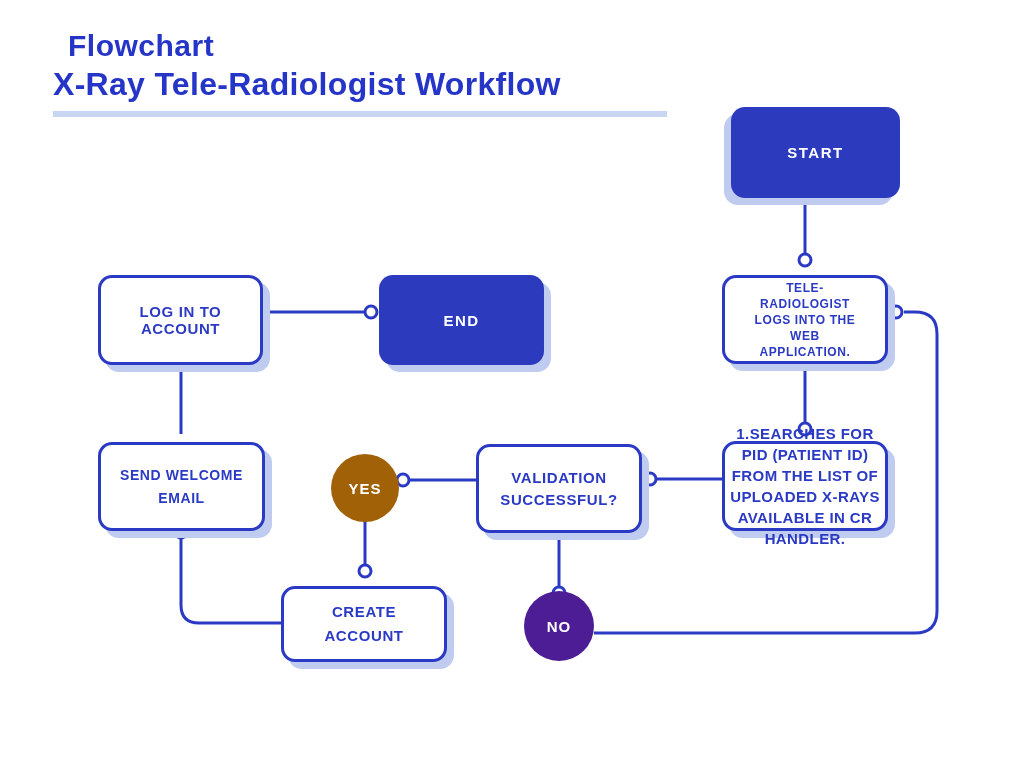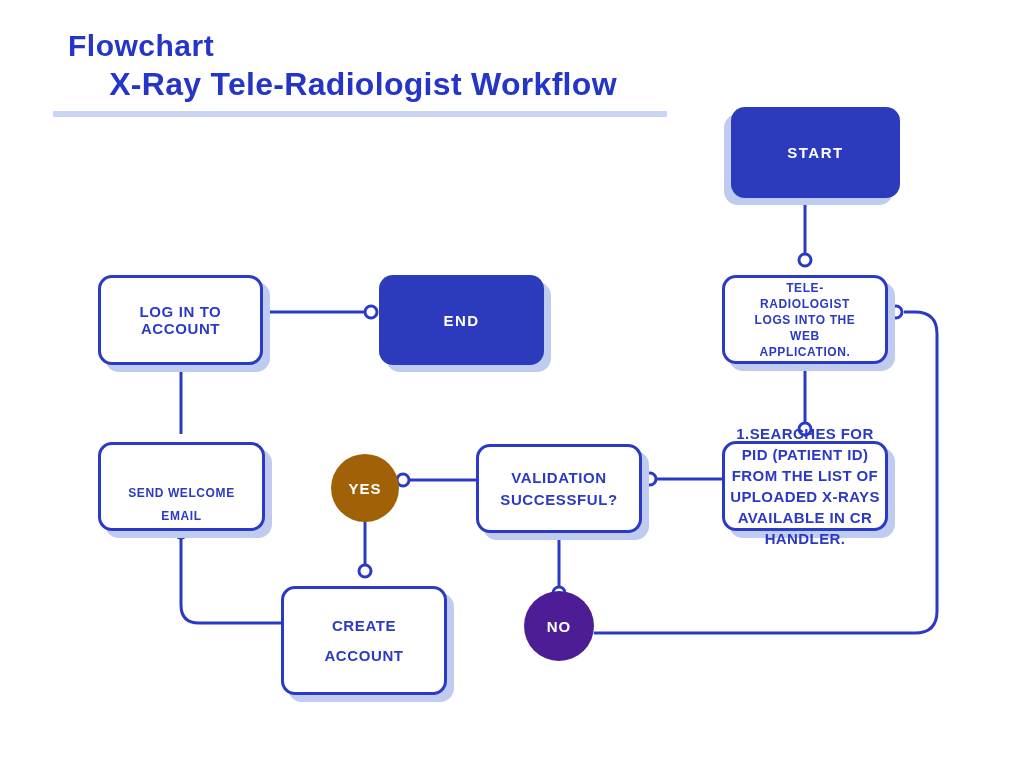--- a/index.html
+++ b/index.html
@@ -11,21 +11,20 @@
   
   .title-block { position: absolute; left: 53px; top: 28px; width: 620px; }
   .title-line1 {
     margin-left: 15px;
     font-size: 30px; font-weight: 700; color: #2535c8; letter-spacing: 0.5px;
     line-height: 36px;
   }
   .title-line2 {
     font-size: 32px; font-weight: 700; color: #2535c8; letter-spacing: 0.3px;
     line-height: 40px;
-    text-align: center;
   }
   .title-underline {
     position: absolute; left: 0px; top: 83px; width: 614px; height: 6px;
     background: #c8d5f3;
   }
 
   
   svg.connectors { position: absolute; left: 0; top: 0; }
   .edge { stroke: #2b3ac4; stroke-width: 3; fill: none; }
   .dot { stroke: #2b3ac4; stroke-width: 3; fill: #ffffff; }
@@ -49,22 +48,22 @@
   .node.blue.shadow-left { box-shadow: -7px 7px 0 #bfcbef; }
   .node.circle { border-radius: 50%; color: #ffffff; letter-spacing: 1px; }
 
   #node-start { left: 731px; top: 99px; width: 169px; height: 91px; font-size: 15px; letter-spacing: 1.5px; }
   #node-end   { left: 379px; top: 267px; width: 165px; height: 90px; font-size: 15px; letter-spacing: 1.5px; }
 
   #node-login-account  { left: 98px;  top: 267px; width: 165px; height: 90px; font-size: 15px; }
   #node-tele-login     { left: 722px; top: 267px; width: 166px; height: 89px; font-size: 12px; padding: 0 22px; line-height: 16px; }
   #node-search-pid     { left: 722px; top: 433px; width: 166px; height: 90px; }
   #node-validation     { left: 476px; top: 436px; width: 166px; height: 89px; font-size: 15px; line-height: 22px; }
-  #node-send-welcome   { left: 98px;  top: 434px; width: 167px; height: 89px; font-size: 12px; line-height: 23px; align-items: flex-end; }
-  #node-create-account { left: 281px; top: 578px; width: 166px; height: 109px; font-size: 15px; line-height: 30px; }
+  #node-send-welcome   { left: 98px;  top: 434px; width: 167px; height: 89px; font-size: 14px; line-height: 23px; }
+  #node-create-account { left: 281px; top: 578px; width: 166px; height: 76px; font-size: 15px; line-height: 24px; }
 
   #node-search-pid .overflow-label {
     position: absolute; left: 50%; top: 50%; transform: translate(-50%, -50%);
     width: 168px; font-size: 15px; line-height: 21px; color: #2b3ac4;
     font-weight: 700; letter-spacing: 0.4px; text-align: center; white-space: normal;
   }
 
   #node-yes { left: 331px; top: 446px; width: 68px; height: 68px; background: #a16207; font-size: 15px; }
   #node-no  { left: 524px; top: 583px; width: 70px; height: 70px; background: #4c1d95; font-size: 15px; }
 

